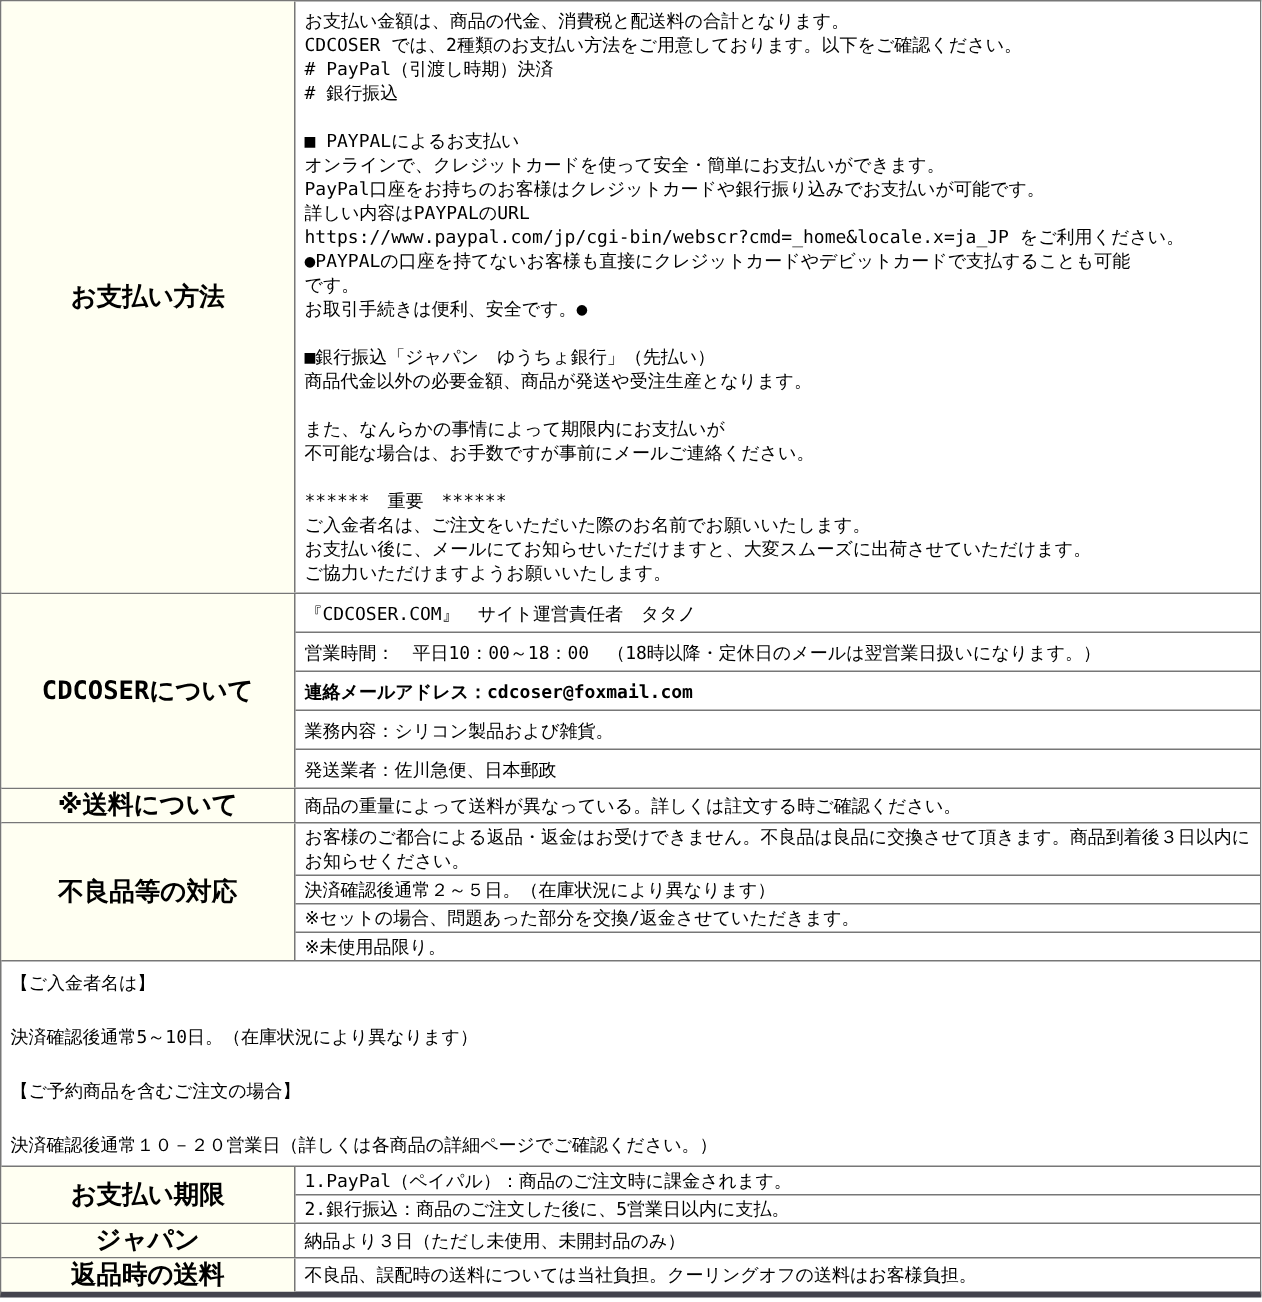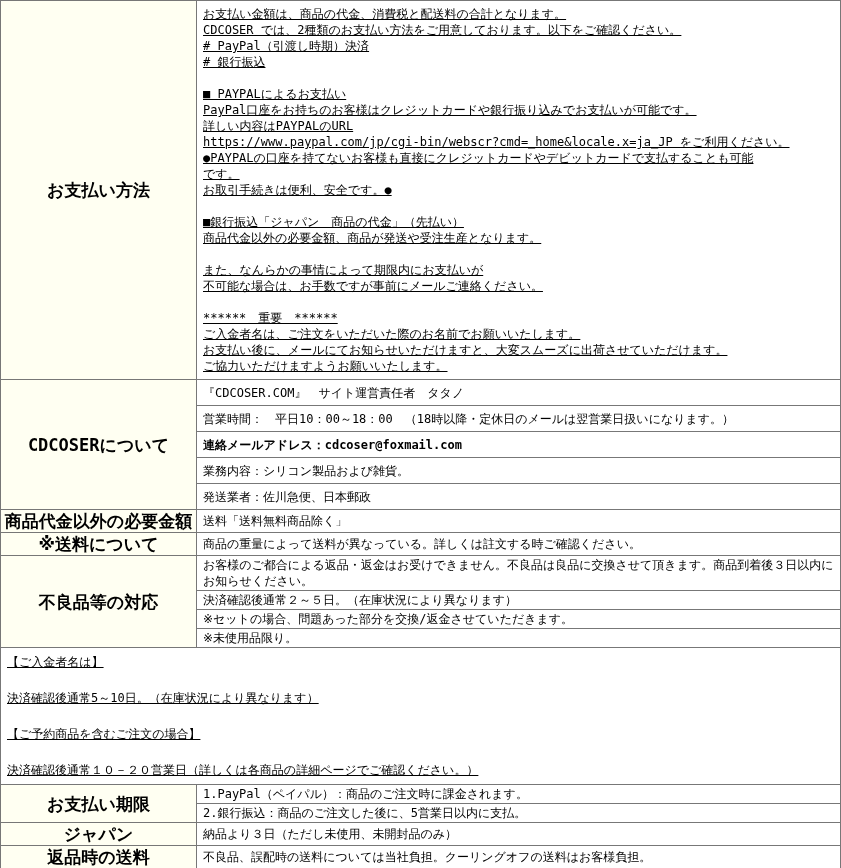--- a/index.html
+++ b/index.html
@@ -27,21 +27,21 @@
     display: flex;
     align-items: center;
     justify-content: center;
     text-align: center;
     font-weight: bold;
     font-size: 17px;
     padding: 3px;
     line-height: 16px;
   }
   .content { flex: 1 1 auto; min-width: 0; display: flex; flex-direction: column; }
-  .pad { padding: 5px 4px 5px 6px; text-decoration: underline; }
+  .pad { padding: 5px 4px 5px 6px; }
   .line { min-height: 16px; line-height: 16px; white-space: pre-wrap; word-break: break-all; }
   .tall .line { min-height: 18px; line-height: 18px; }
   .subrow { padding: 5px 4px 4px 6px; line-height: 16px; word-break: break-all; }
   .subrow + .subrow { border-top: 1px solid var(--border, #777777); }
   .subrow.tight { padding: 1px 4px 1px 6px; }
   .subrow.single { padding: 3px 4px 3px 6px; }
   .bold { font-weight: bold; }
 </style>
 </head>
 <body>
@@ -50,28 +50,29 @@
 
   <div class="row">
     <div class="hdr">お支払い方法</div>
     <div class="content pad">
       <div class="line">お支払い金額は、商品の代金、消費税と配送料の合計となります。</div>
       <div class="line">CDCOSER では、2種類のお支払い方法をご用意しております。以下をご確認ください。</div>
       <div class="line"># PayPal（引渡し時期）決済</div>
       <div class="line"># 銀行振込</div>
       <div class="line"></div>
       <div class="line">■ PAYPALによるお支払い</div>
+      <div class="line">オンラインで、クレジットカードを使って安全・簡単にお支払いができます。</div>
       <div class="line">PayPal口座をお持ちのお客様はクレジットカードや銀行振り込みでお支払いが可能です。</div>
       <div class="line">詳しい内容はPAYPALのURL</div>
       <div class="line">https://www.paypal.com/jp/cgi-bin/webscr?cmd=_home&amp;locale.x=ja_JP をご利用ください。</div>
       <div class="line">●PAYPALの口座を持てないお客様も直接にクレジットカードやデビットカードで支払することも可能</div>
       <div class="line">です。</div>
       <div class="line">お取引手続きは便利、安全です。●</div>
       <div class="line"></div>
-      <div class="line">■銀行振込「ジャパン　商品の代金」（先払い）</div>
+      <div class="line">■銀行振込「ジャパン　ゆうちょ銀行」（先払い）</div>
       <div class="line">商品代金以外の必要金額、商品が発送や受注生産となります。</div>
       <div class="line"></div>
       <div class="line">また、なんらかの事情によって期限内にお支払いが</div>
       <div class="line">不可能な場合は、お手数ですが事前にメールご連絡ください。</div>
       <div class="line"></div>
       <div class="line">******　重要　******</div>
       <div class="line">ご入金者名は、ご注文をいただいた際のお名前でお願いいたします。</div>
       <div class="line">お支払い後に、メールにてお知らせいただけますと、大変スムーズに出荷させていただけます。</div>
       <div class="line">ご協力いただけますようお願いいたします。</div>
     </div>
@@ -81,26 +82,20 @@
     <div class="hdr">CDCOSERについて</div>
     <div class="content">
       <div class="subrow">『CDCOSER.COM』　サイト運営責任者　タタノ</div>
       <div class="subrow">営業時間：　平日10：00～18：00　（18時以降・定休日のメールは翌営業日扱いになります。）</div>
       <div class="subrow bold">連絡メールアドレス：cdcoser@foxmail.com</div>
       <div class="subrow">業務内容：シリコン製品および雑貨。</div>
       <div class="subrow">発送業者：佐川急便、日本郵政</div>
     </div>
   </div>
 
-  <div class="row">
-    <div class="hdr">商品代金以外の必要金額</div>
-    <div class="content">
-      <div class="subrow single">送料「送料無料商品除く」</div>
-    </div>
-  </div>
 
   <div class="row">
     <div class="hdr">※送料について</div>
     <div class="content">
       <div class="subrow single">商品の重量によって送料が異なっている。詳しくは註文する時ご確認ください。</div>
     </div>
   </div>
 
   <div class="row">
     <div class="hdr">不良品等の対応</div>

